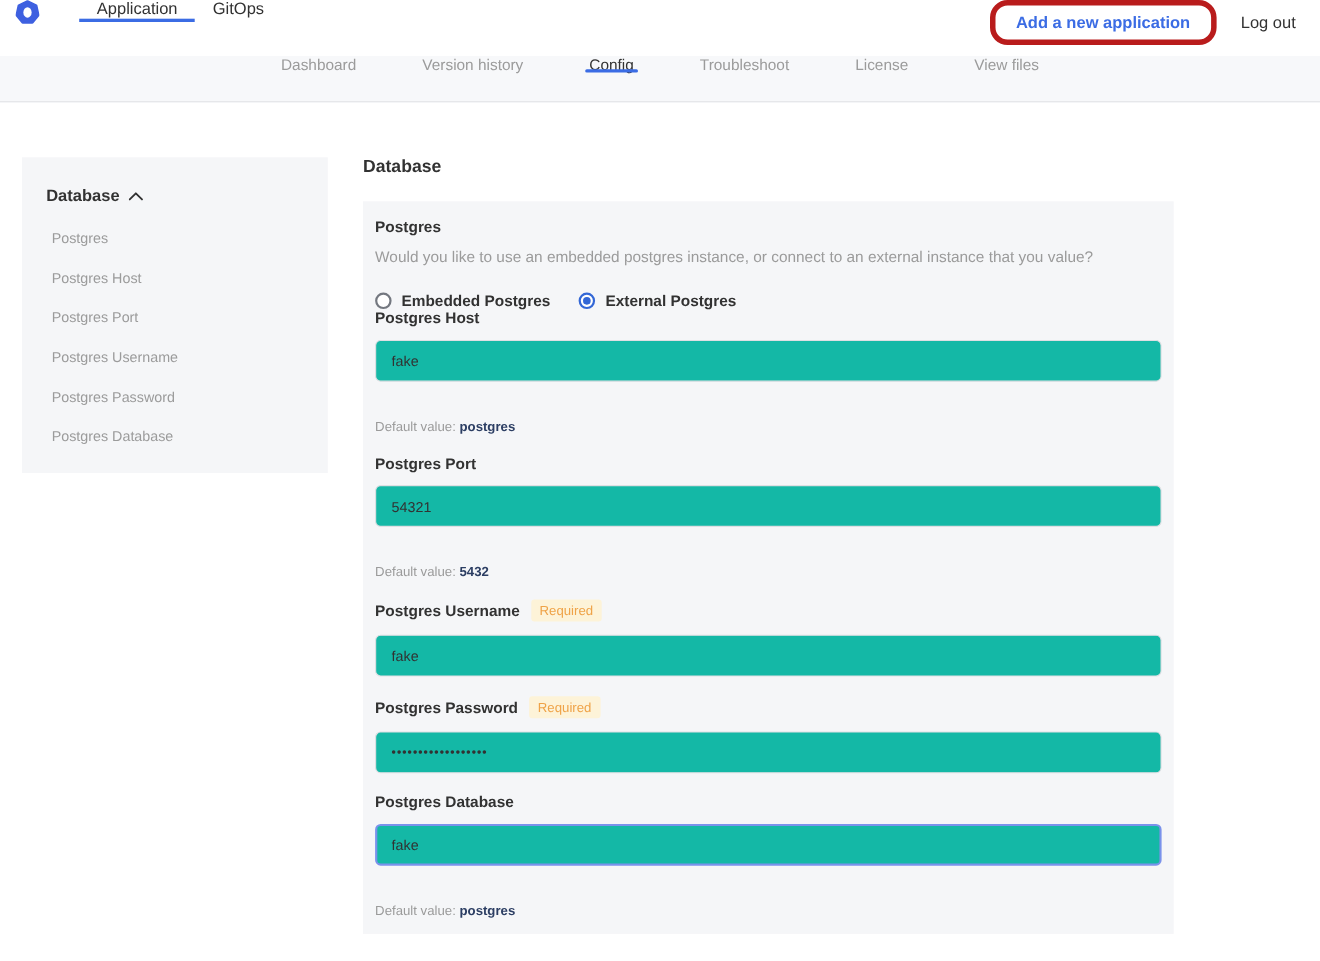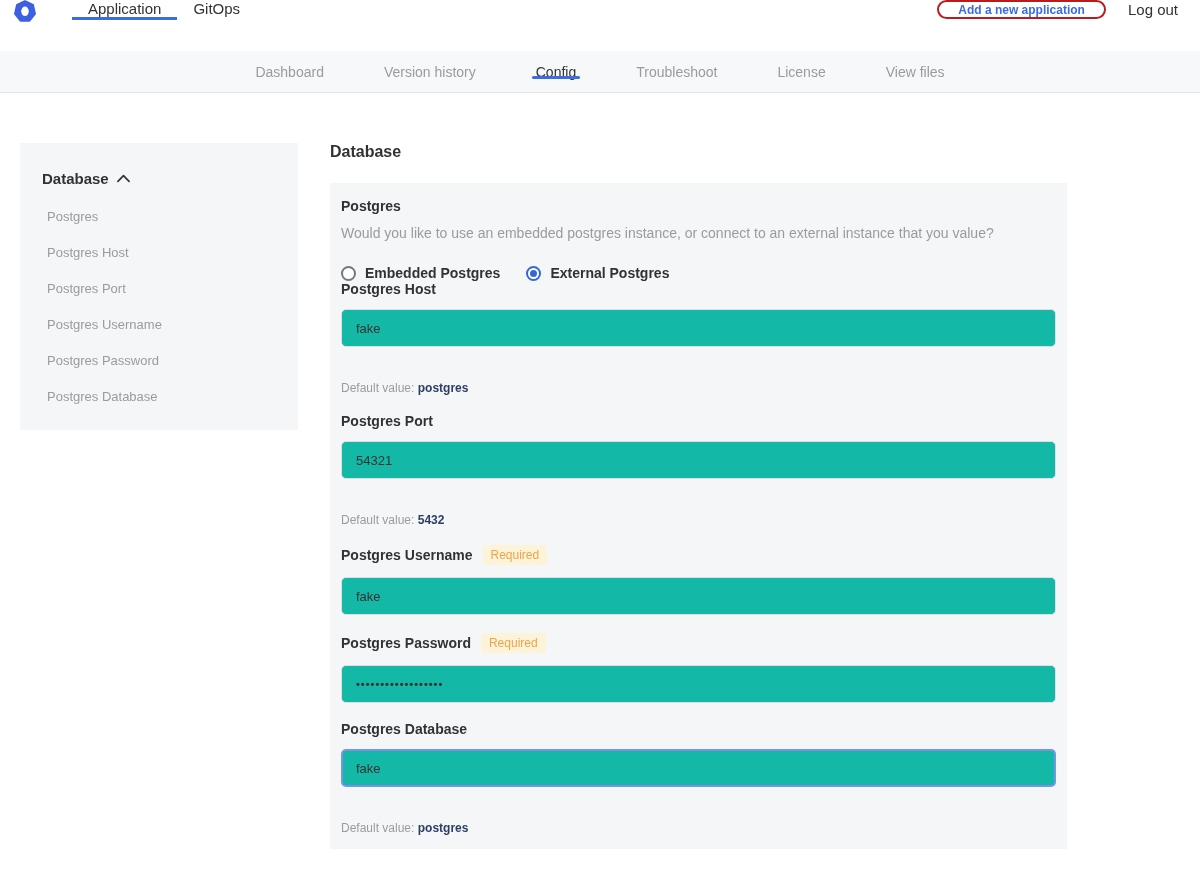--- a/index.html
+++ b/index.html
@@ -27,34 +27,34 @@
     cursor:pointer;
     border-bottom:3px solid transparent;
   }
   .header-tab.active { border-bottom-color:#3b6ce4; }
   .header-right {
     margin-left:auto;
     display:flex; align-items:center;
     padding-right:22px; gap:22px;
   }
   .add-app-btn {
-    border:2px solid #b91c1c; color:#3b6ce4; background:#fff;
-    border-radius:16px; height:19px; padding:0 19px;
-    font-size:12px; font-weight:700;
+    border:5px solid #b91c1c; color:#3b6ce4; background:#fff;
+    border-radius:16px; height:41px; padding:0 19px;
+    font-size:15px; font-weight:700;
     display:flex; align-items:center; cursor:pointer;
     font-family:inherit;
   }
   .logout-link { font-size:15px; color:#323232; cursor:pointer; }
 
   
   .sub-nav {
     height:42px;
     background:#f7f8fa;
     border-bottom:1px solid #e2e3e6;
-    display:flex; justify-content:center; align-items:center;
+    display:flex; justify-content:center; align-items:flex-start;
     gap:60px;
   }
   .sub-nav-item {
     display:flex; align-items:center;
     font-size:14px; color:#9b9b9b; cursor:pointer;
     position:relative;
   }
   .sub-nav-item.active { color:#323232; }
   .sub-nav-item.active::after {
     content:""; position:absolute; left:-4px; right:-4px; bottom:1px;

